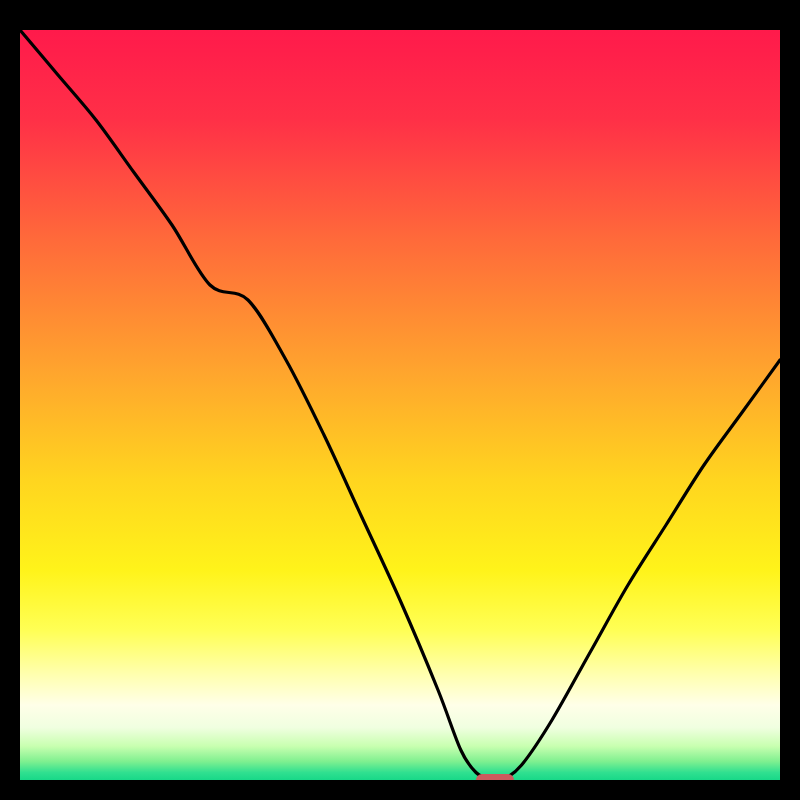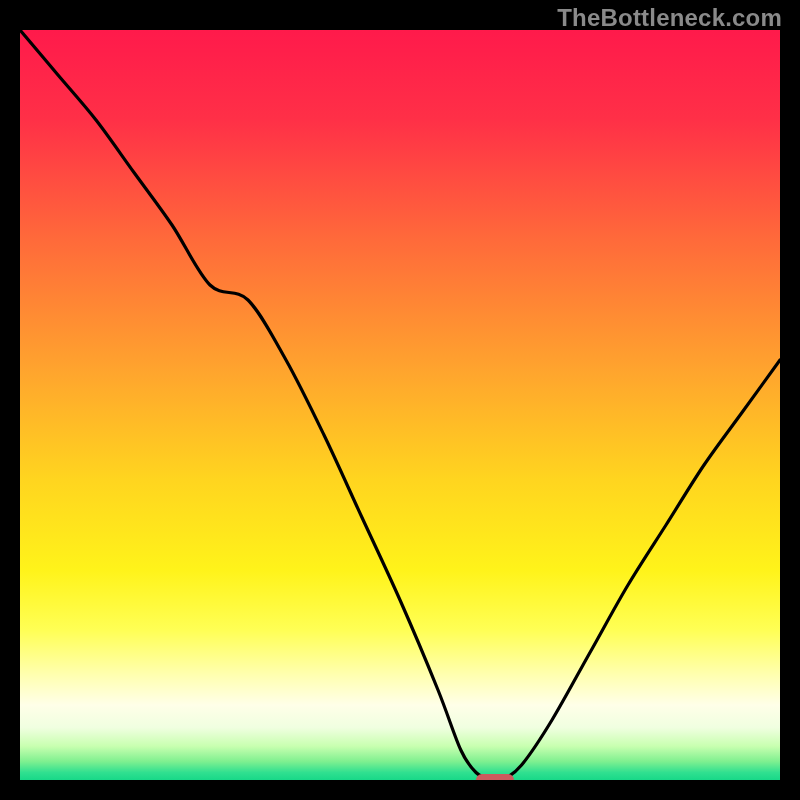--- a/index.html
+++ b/index.html
@@ -53,21 +53,20 @@
     font-size: 24px;
     font-weight: 600;
     color: #8a8a8a;
     letter-spacing: 0.2px;
   }
 </style>
 </head>
 <body>
 
 <div class="frame">
-  <div class="watermark">TheBottleneck.com</div>
   <div class="plot">
     <svg class="gradient" viewBox="0 0 760 750" preserveAspectRatio="none">
       <defs>
         <linearGradient id="bg-grad" x1="0" y1="0" x2="0" y2="1">
             <stop offset="0.00%" stop-color="#ff1a4b"></stop>
             <stop offset="12.00%" stop-color="#ff3047"></stop>
             <stop offset="28.00%" stop-color="#ff6a3a"></stop>
             <stop offset="45.00%" stop-color="#ffa32e"></stop>
             <stop offset="60.00%" stop-color="#ffd51f"></stop>
             <stop offset="72.00%" stop-color="#fff31a"></stop>

